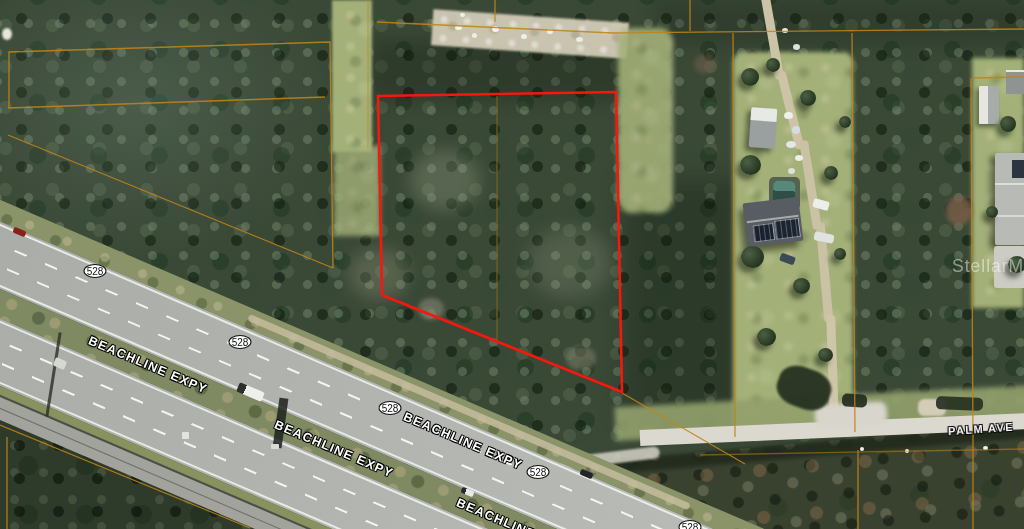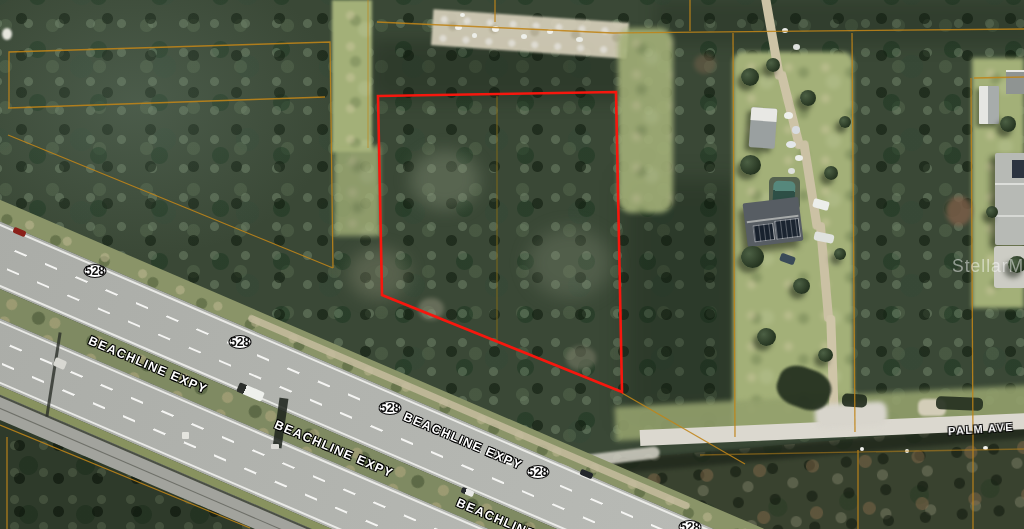--- a/index.html
+++ b/index.html
@@ -58,21 +58,21 @@
   .roadbed .dash{position:absolute;left:0;width:100%;height:1.6px;background:repeating-linear-gradient(90deg,rgba(252,252,250,.9) 0 13px,transparent 13px 33px);}
   .median{height:27px;background:#7f8a62;background-image:radial-gradient(circle,rgba(179,168,127,.55) 0 5px,transparent 6px),radial-gradient(circle,rgba(60,74,44,.5) 0 6px,transparent 7px);background-size:47px 19px,59px 23px;}
   .gaprow{height:8px;background:#88925f;}
   .frontage{height:22px;background:#a2a39d;border-top:2px solid #4a4f44;border-bottom:2px solid #4a4f44;}
   .frontage:after{content:"";position:absolute;left:0;top:10px;width:100%;height:1px;background:rgba(58,60,52,.5);}
   .undergrass{height:13px;background:#87915e;}
   .vergetrail{position:absolute;top:6px;left:340px;width:480px;height:7px;background:#c6bd9f;border-radius:4px;opacity:.85;filter:blur(.5px);}
 
   
   .road-label{position:absolute;transform:translate(-50%,-50%) rotate(23deg);color:#fff;font-weight:bold;font-size:12.5px;letter-spacing:1.3px;white-space:nowrap;text-shadow:-1px -1px 0 #000,1px -1px 0 #000,-1px 1px 0 #000,1px 1px 0 #000;}
-  .shield{position:absolute;width:23px;height:14px;transform:translate(-50%,-50%);background:#fff;border:1.5px solid #101010;border-radius:50%;display:flex;align-items:center;justify-content:center;font-size:12px;font-weight:bold;color:#101010;box-sizing:border-box;}
+  .shield{position:absolute;width:23px;height:14px;transform:translate(-50%,-50%);background:#fff;border:1.5px solid #101010;border-radius:50%;display:flex;align-items:center;justify-content:center;font-size:10px;font-weight:normal;color:#101010;box-sizing:border-box;}
   #palm-label{transform:translate(-50%,-50%) rotate(-4deg);font-size:11px;letter-spacing:1.4px;}
   #watermark{position:absolute;left:952px;top:256px;font-size:17.5px;color:rgba(255,255,255,.48);letter-spacing:1px;white-space:nowrap;}
 </style>
 </head>
 <body>
 
 <div id="canvas">
 
   <div class="abs forest" style="left:0;top:0;width:1024px;height:529px;"></div>
 

